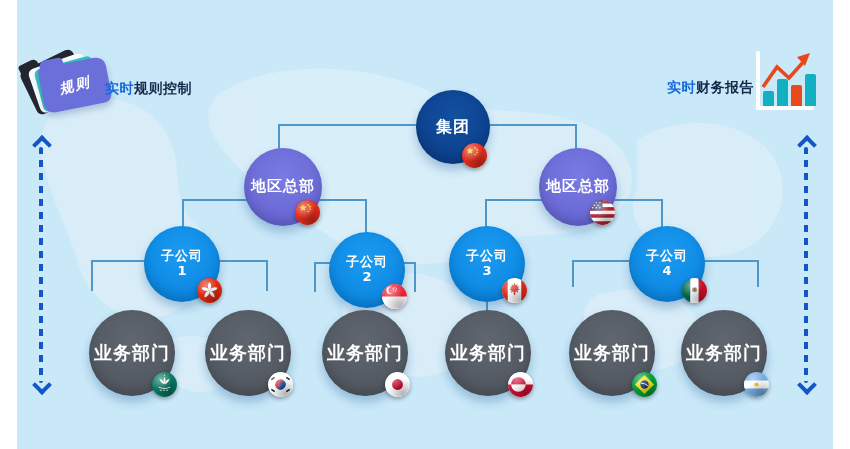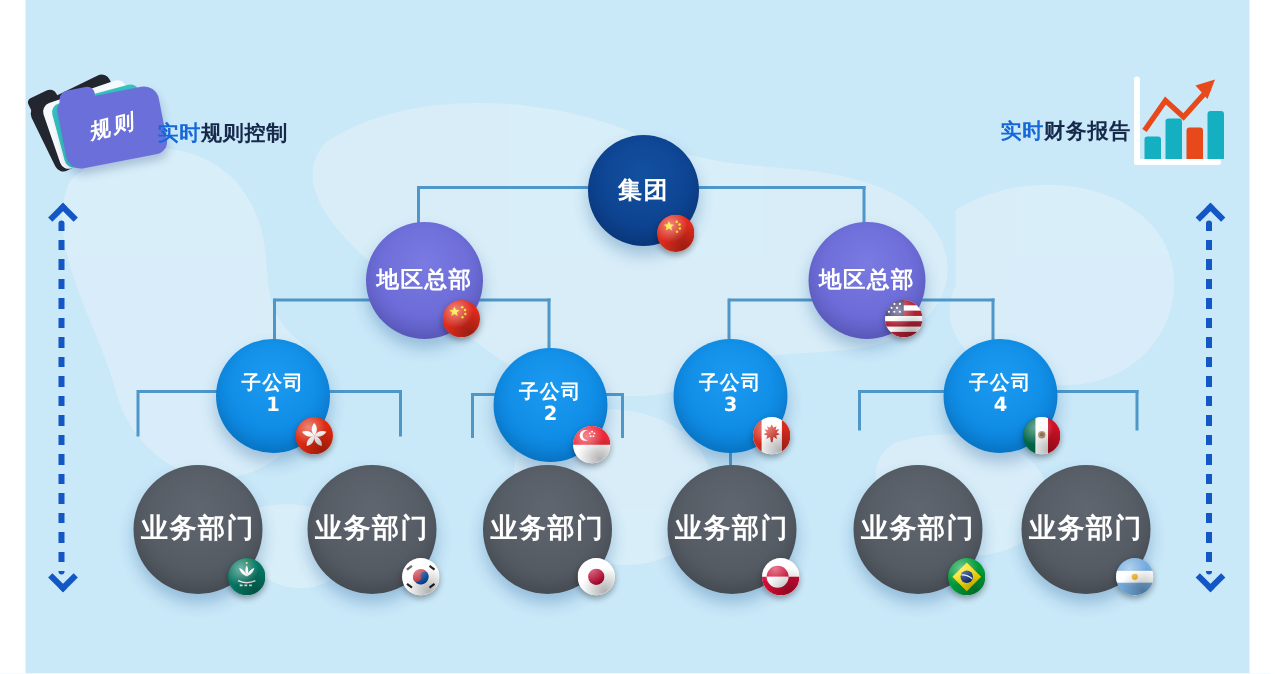--- a/index.html
+++ b/index.html
@@ -29,21 +29,21 @@
   .c18{left:573px;top:260px;width:186px;height:2px;}
   .c19{left:572px;top:260px;width:2px;height:27px;}
   .c20{left:757px;top:260px;width:2px;height:27px;}
 
   
   .node{position:absolute;border-radius:50%;display:flex;flex-direction:column;align-items:center;justify-content:center;
         color:#fff;font-weight:bold;text-align:center;z-index:2;
         box-shadow:0 6px 10px rgba(25,85,150,.30), inset 0 -6px 10px rgba(0,0,0,.14);}
   .nlabel{display:block;line-height:1.15;letter-spacing:1px;}
   .nnum{display:block;line-height:1.1;font-size:13px;}
-  .n-root{left:392px;top:90px;width:74px;height:74px;font-size:16px;
+  .n-root{left:416px;top:90px;width:74px;height:74px;font-size:16px;
           background:radial-gradient(circle at 50% 35%,#12509F,#0A3A87);}
   .n-hq{width:78px;height:78px;font-size:15px;background:radial-gradient(circle at 50% 35%,#7A7AE2,#6160D0);}
   .n-hq0{left:244px;top:148px;}
   .n-hq1{left:539px;top:148px;}
   .n-sub{width:76px;height:76px;font-size:13px;background:radial-gradient(circle at 50% 35%,#1C9AF0,#0580DC);}
   .n-sub0{left:144px;top:226px;}
   .n-sub1{left:329px;top:232px;}
   .n-sub2{left:449px;top:226px;}
   .n-sub3{left:629px;top:226px;}
   .n-dept{width:86px;height:86px;font-size:18px;background:radial-gradient(circle at 50% 35%,#60666F,#4D535B);}

